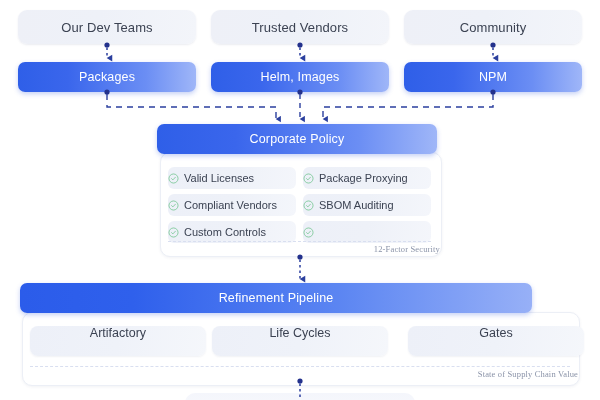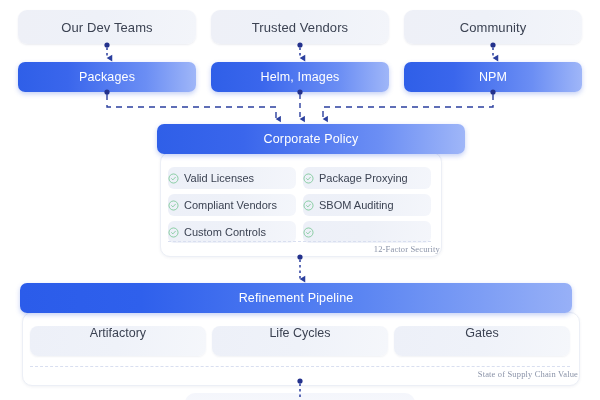--- a/index.html
+++ b/index.html
@@ -91,21 +91,21 @@
   </div>
   <div class="bluebar" style="left:211px;top:62px;width:178px;">
     <span>Helm, Images</span>
   </div>
   <div class="bluebar" style="left:404px;top:62px;width:178px;">
     <span>NPM</span>
   </div>
 
   <div class="card" style="left:160px;top:152px;width:280px;height:103px;"></div>
 
-  <div class="bluebar" style="left:157px;top:124px;width:308px;">
+  <div class="bluebar" style="left:157px;top:124px;width:280px;">
     <span>Corporate Policy</span>
   </div>
 
   <div class="chip" style="left:168px;top:167px;width:128px;">
     <svg class="chk" viewBox="0 0 16 16">
       <circle cx="8" cy="8" r="6.6" fill="none" stroke="#7fc99a" stroke-width="1.3"></circle>
       <path d="M5.2 8.2 L7.1 10 L10.8 6.1" fill="none" stroke="#7fc99a" stroke-width="1.3" stroke-linecap="round" stroke-linejoin="round"></path>
     </svg>
     <span class="lbl">Valid Licenses</span>
   </div>
@@ -143,31 +143,31 @@
       <circle cx="8" cy="8" r="6.6" fill="none" stroke="#7fc99a" stroke-width="1.3"></circle>
       <path d="M5.2 8.2 L7.1 10 L10.8 6.1" fill="none" stroke="#7fc99a" stroke-width="1.3" stroke-linecap="round" stroke-linejoin="round"></path>
     </svg>
   </div>
 
   <div class="divider" style="left:168px;top:241px;width:263px;"></div>
   <div class="caption" style="left:160px;top:244px;width:280px;">12-Factor Security</div>
 
   <div class="card" style="left:22px;top:312px;width:556px;height:72px;"></div>
 
-  <div class="bluebar wide" style="left:20px;top:283px;width:552px;">
+  <div class="bluebar wide" style="left:20px;top:283px;width:512px;">
     <span>Refinement Pipeline</span>
   </div>
 
   <div class="subbox" style="left:30px;top:326px;width:176px;">
     <span>Artifactory</span>
   </div>
   <div class="subbox" style="left:212px;top:326px;width:176px;">
     <span>Life Cycles</span>
   </div>
-  <div class="subbox" style="left:394px;top:326px;width:176px;">
+  <div class="subbox" style="left:408px;top:326px;width:176px;">
     <span>Gates</span>
   </div>
 
   <div class="divider" style="left:30px;top:366px;width:540px;"></div>
   <div class="caption" style="left:22px;top:369px;width:556px;font-size:8.5px;">State of Supply Chain Value</div>
 
   <div class="ghost" style="left:185px;top:393px;width:230px;height:20px;"></div>
 
   <svg class="wires" viewBox="0 0 600 400">
     <defs>

